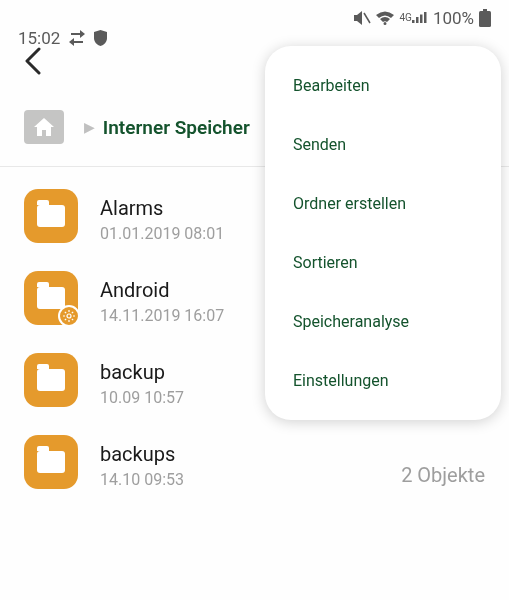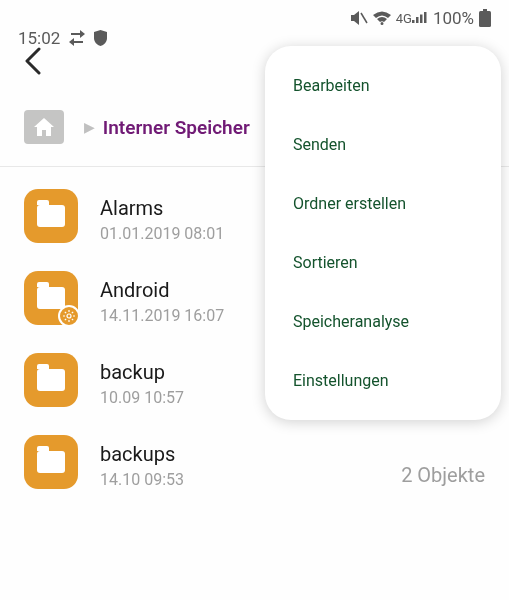--- a/index.html
+++ b/index.html
@@ -45,21 +45,21 @@
       height: 34px;
       background: #c5c5c4;
       border-radius: 4px;
       display: flex;
       align-items: center;
       justify-content: center;
       margin-right: 12px;
     }
     .breadcrumb-sep { color: #c0c0c0; font-size: 14px; margin: 0 8px; }
     .breadcrumb-text {
-      color: #701a75;
+      color: #14532d;
       font-weight: 600;
       font-size: 19px;
     }
     .divider { height: 1px; background: #e8e8e8; margin: 0 0 8px 0; }
     .file-list { padding: 0; }
     .file-item {
       display: flex;
       align-items: flex-end;
       padding: 14px 24px;
     }
@@ -161,21 +161,21 @@
           <path d="M1 5 L4 5 L9 1 L9 15 L4 11 L1 11 Z" fill="#5a5a5a"></path>
           <line x1="11" y1="3" x2="17" y2="13" stroke="#5a5a5a" stroke-width="1.5"></line>
         </svg>
     </span>
     <span class="status-icon">
       <svg width="18" height="14" viewBox="0 0 18 14">
           <path d="M0 4 Q9 -3 18 4 L15 7 Q9 2 3 7 Z M4 8 Q9 4 14 8 L11 11 Q9 9.5 7 11 Z M9 14 A1.5 1.5 0 1 0 9 11 A1.5 1.5 0 0 0 9 14" fill="#5a5a5a"></path>
         </svg>
     </span>
     <span class="status-icon" style="font-size:10px;color:#5a5a5a;line-height:1;">
-      <span style="display:block;font-size:13px;">4G</span>
+      <span style="display:block;font-size:10px;">4G</span>
       <svg width="16" height="11" viewBox="0 0 16 11" style="margin-top:-2px;">
           <rect x="0" y="8" width="2.5" height="3" fill="#5a5a5a"></rect>
           <rect x="4" y="5" width="2.5" height="6" fill="#5a5a5a"></rect>
           <rect x="8" y="2.5" width="2.5" height="8.5" fill="#5a5a5a"></rect>
           <rect x="12" y="0" width="2.5" height="11" fill="#5a5a5a"></rect>
         </svg>
     </span>
     <span>100%</span>
     <span class="status-icon">
       <svg width="12" height="18" viewBox="0 0 12 18">

